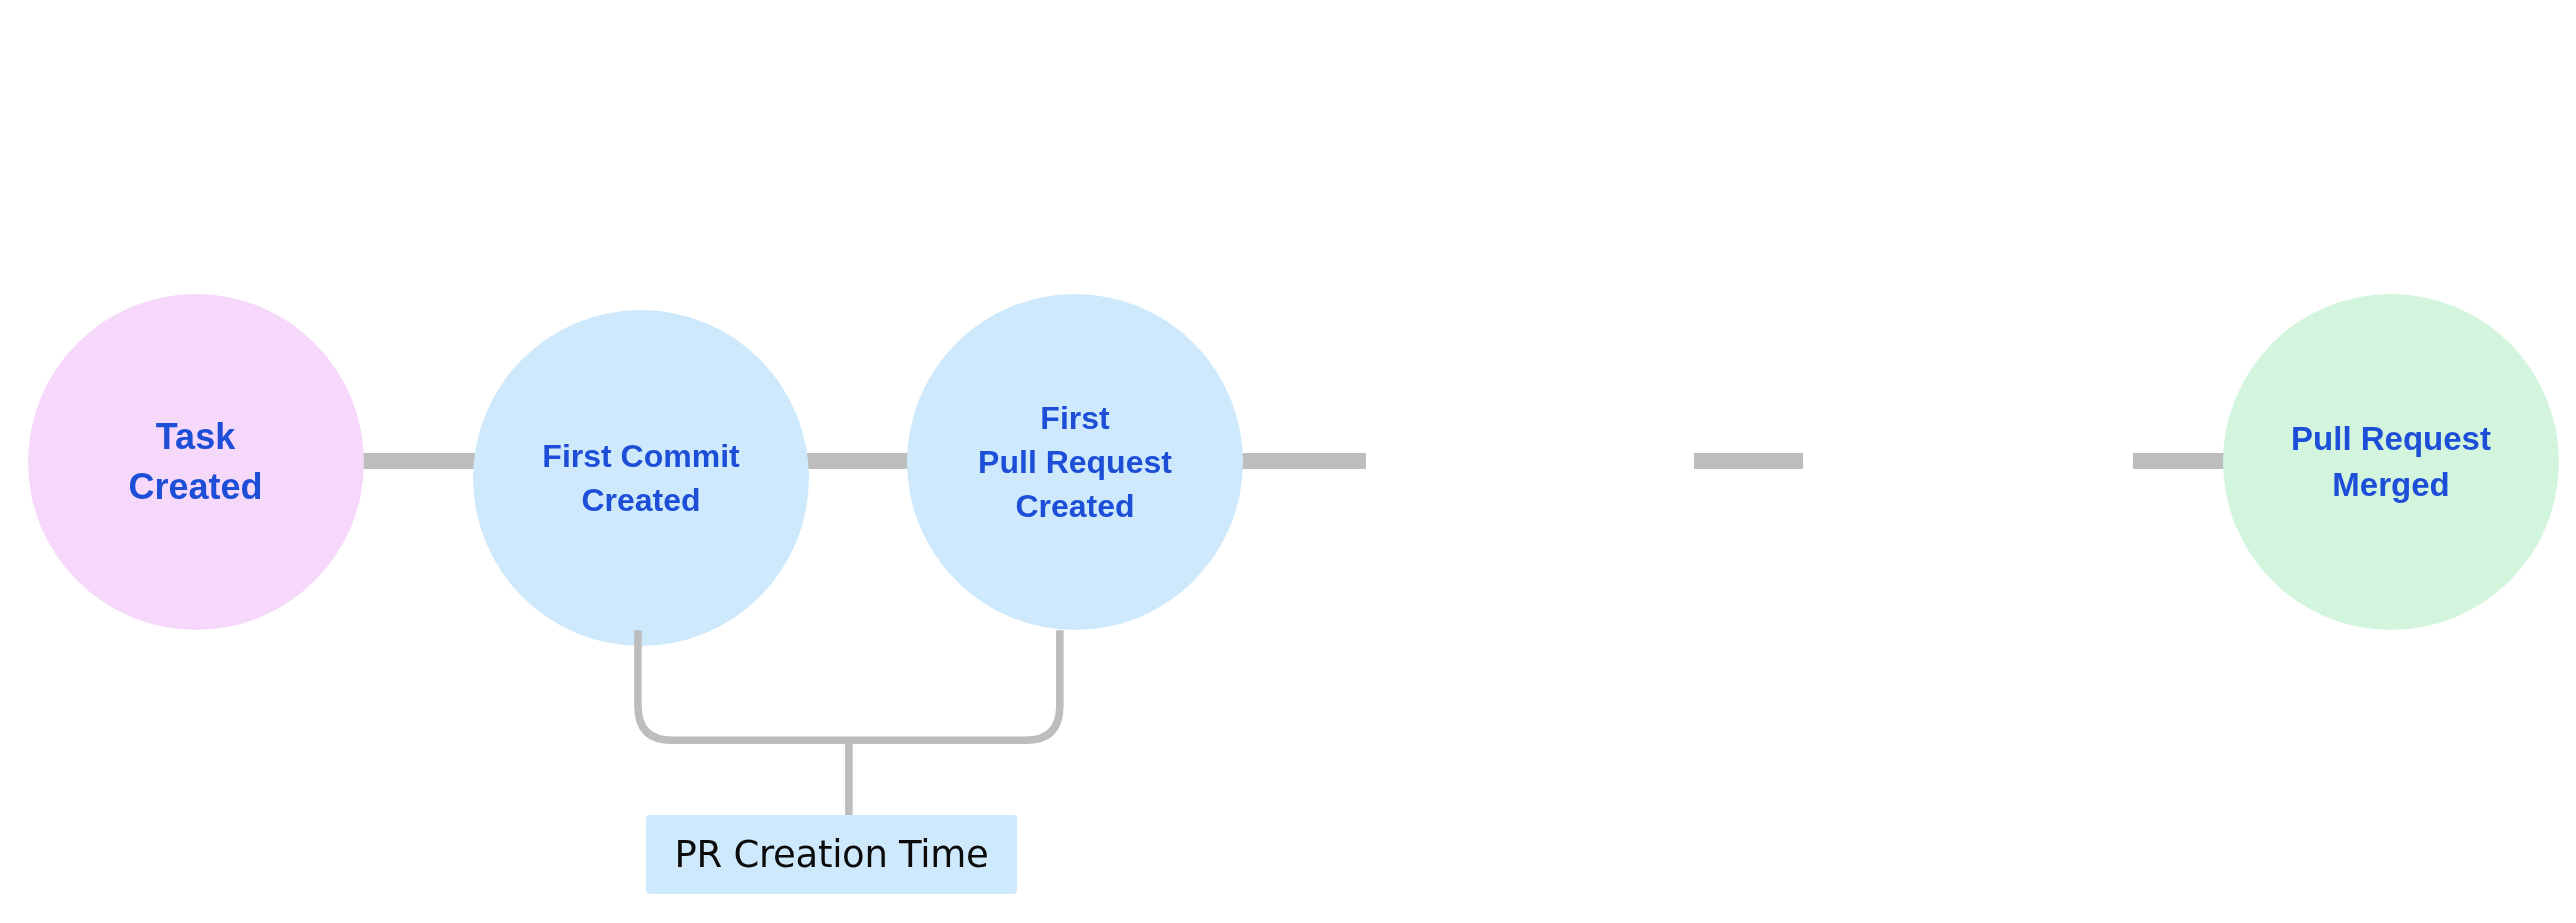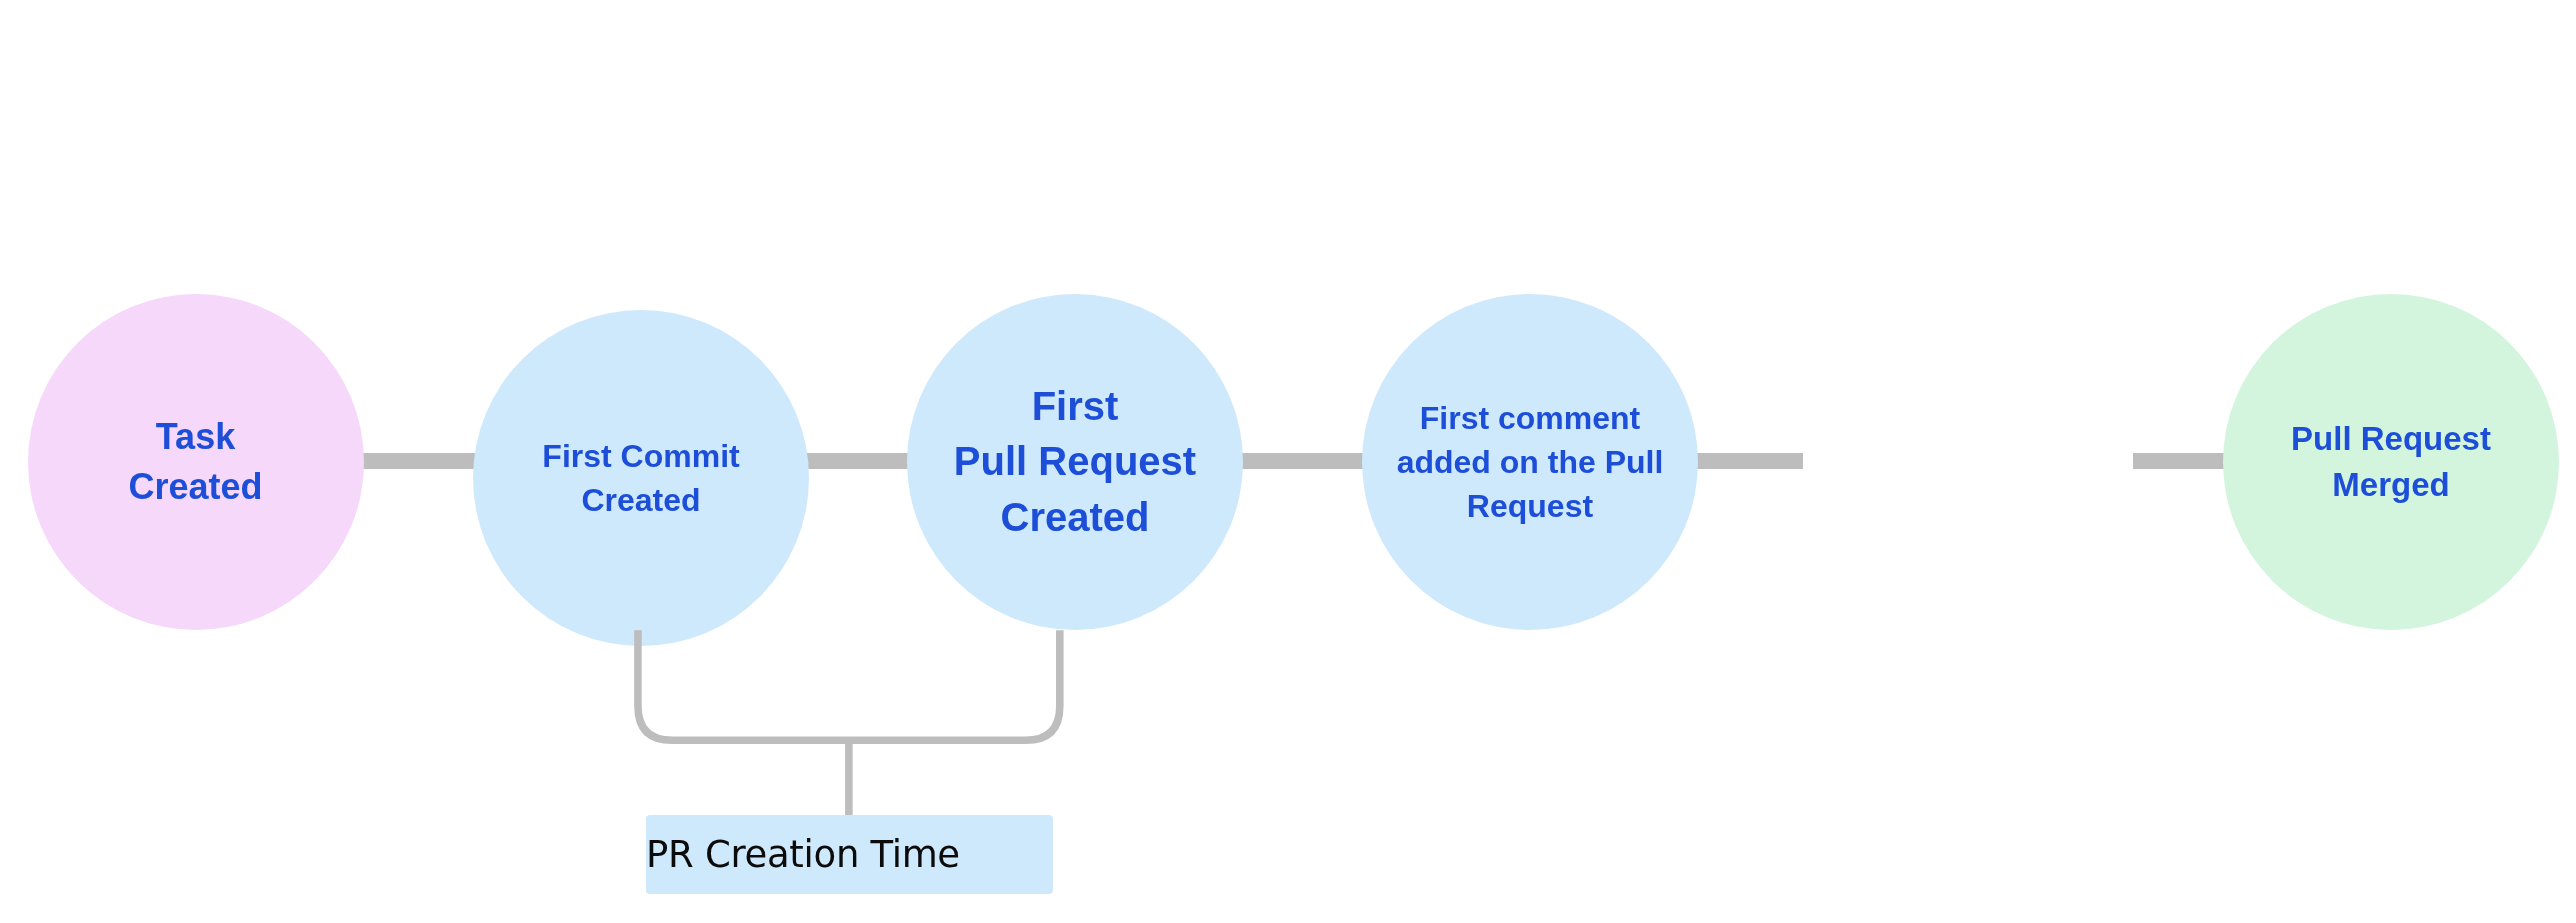--- a/index.html
+++ b/index.html
@@ -82,26 +82,27 @@
     width: 481px;
     height: 213px;
     pointer-events: none;
   }
 
   
   .time-label {
     position: absolute;
     left: 646px;
     top: 815px;
-    width: 407px;
+    width: 371px;
     height: 79px;
     background: #cfe9fc;
     border-radius: 4.1px;
     display: flex;
     align-items: center;
+    justify-content: center;
     box-sizing: border-box;
   }
   .time-label-text {
     font-family: "DejaVu Sans", sans-serif;
     font-size: 37px;
     font-weight: 400;
     color: #0b0b0b;
     white-space: nowrap;
     line-height: 1;
     letter-spacing: -0.3px;
@@ -123,30 +124,25 @@
     <span class="node-label" style="font-size:36px;">Task
 Created</span>
   </div>
 
   <div class="node blue" style="left:473px; top:310px; width:336px; height:336px;">
     <span class="node-label" style="font-size:32px;">First Commit
 Created</span>
   </div>
 
   <div class="node blue" style="left:907px; top:294px; width:336px; height:336px;">
-    <span class="node-label" style="font-size:40px;">First
+    <span class="node-label" style="font-size:32px;">First
 Pull Request
 Created</span>
   </div>
 
-  <div class="node blue" style="left:1362px; top:294px; width:336px; height:336px;">
-    <span class="node-label" style="font-size:32px; padding:0 12.4px;">First comment
-added on the Pull
-Request</span>
-  </div>
 
 
   <div class="node green" style="left:2223px; top:294px; width:336px; height:336px;">
     <span class="node-label" style="font-size:33px;">Pull Request
 Merged</span>
   </div>
 
   <svg class="bracket" viewBox="0 0 700 310" width="481" height="213" fill="none">
     <path d="M 29 18 L 29 128 Q 29 178 79 178 L 593 178 Q 643 178 643 128 L 643 18" stroke="#bdbdbd" stroke-width="11" fill="none" stroke-linecap="butt"></path>
     <path d="M 336 178 L 336 288" stroke="#bdbdbd" stroke-width="11" fill="none" stroke-linecap="butt"></path>

